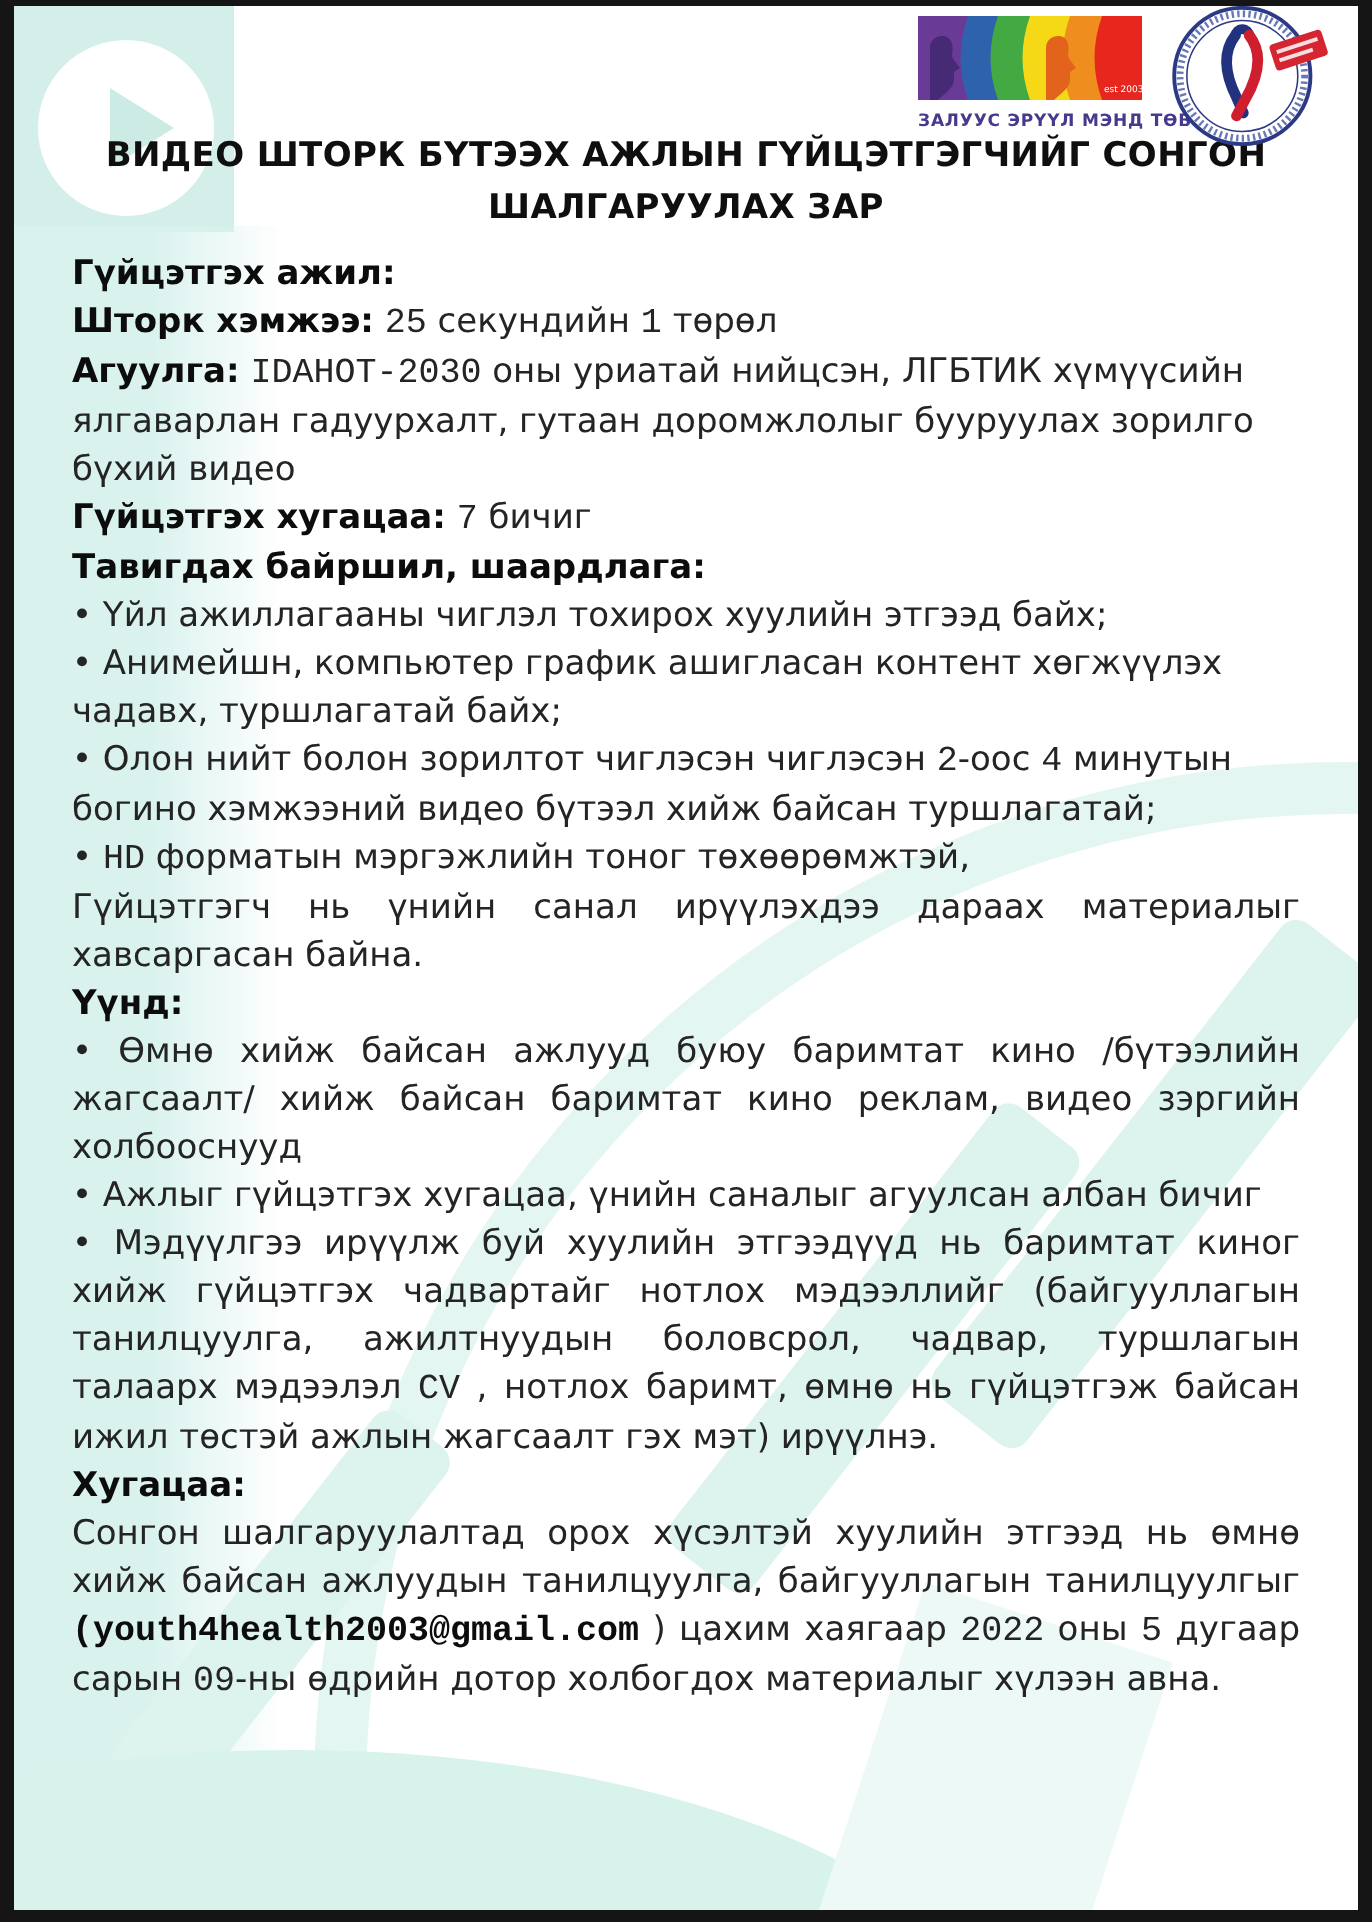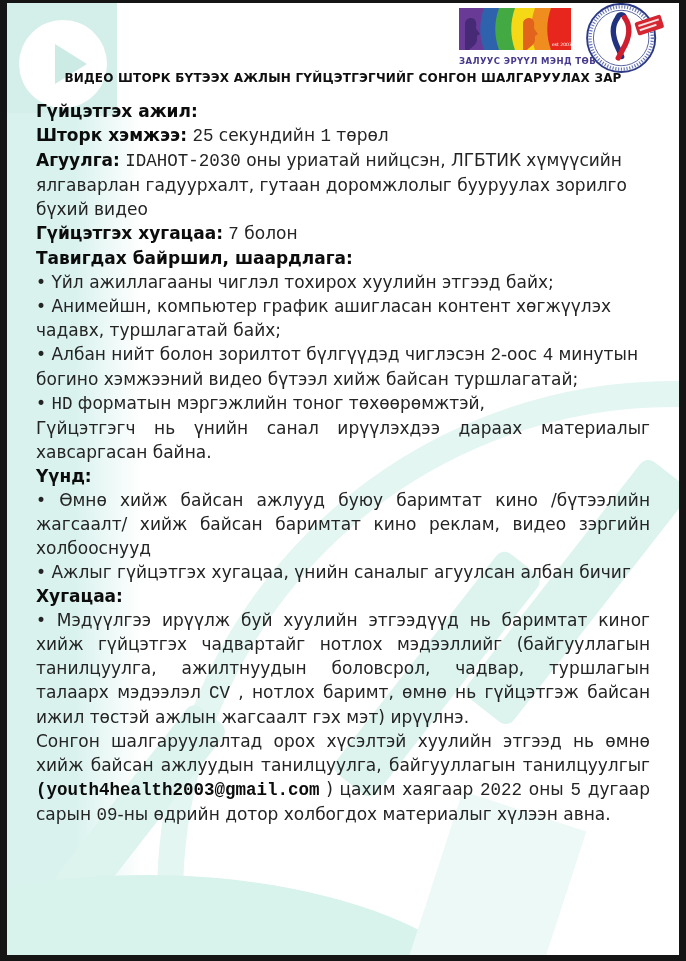--- a/index.html
+++ b/index.html
@@ -36,21 +36,21 @@
     background:#ecf9f6; transform:rotate(18deg); }
   
   .content { position:absolute; inset:0; z-index:2; }
   .logo-yhc { position:absolute; left:452px; top:5px; width:112px; }
   .logo-yhc .caption { width:112px; margin-top:2px; text-align:center;
     font-size:8.5px; font-weight:bold; letter-spacing:0.4px; color:#453a8c;
     font-family:"DejaVu Sans", sans-serif; white-space:nowrap; }
   .logo-seal { position:absolute; left:577px; top:-1px; width:86px; height:72px; }
   
   .title { margin:62px auto 0; max-width:600px; text-align:center;
-    font-size:12px; line-height:26px; font-weight:bold; color:#0f0f0f; letter-spacing:0.2px; }
+    font-size:17px; line-height:26px; font-weight:bold; color:#0f0f0f; letter-spacing:0.2px; }
   .body-text { margin:8px 29px 0 29px; font-size:17px; line-height:24px; color:#242424; }
   .blk { text-align:left; }
   .blk.justify { text-align:justify; }
   .bold { font-weight:bold; color:#0c0c0c;margin-top:24px; }
   .serif { font-family:Liberation Mono, monospace; font-size:103%; }
 </style>
 </head>
 <body>
 
 <div class="canvas">
@@ -101,29 +101,29 @@
         </g>
       </svg>
     </div>
 
     <h1 class="title">ВИДЕО ШТОРК БҮТЭЭХ АЖЛЫН ГҮЙЦЭТГЭГЧИЙГ СОНГОН ШАЛГАРУУЛАХ ЗАР</h1>
 
     <div class="body-text">
         <div class="blk "><span class="bold">Гүйцэтгэх ажил:</span></div>
         <div class="blk "><span class="bold">Шторк хэмжээ:</span><span> </span><span class="serif">25</span><span> секундийн </span><span class="serif">1</span><span> төрөл</span></div>
         <div class="blk "><span class="bold">Агуулга:</span><span> </span><span class="serif">IDAHOT-2030</span><span> оны уриатай нийцсэн, ЛГБТИК хүмүүсийн ялгаварлан гадуурхалт, гутаан доромжлолыг бууруулах зорилго бүхий видео</span></div>
-        <div class="blk "><span class="bold">Гүйцэтгэх хугацаа:</span><span> </span><span class="serif">7</span><span> болон</span></div>
+        <div class="blk "><span class="bold">Гүйцэтгэх хугацаа:</span><span> </span><span class="serif">7</span><span> бичиг</span></div>
         <div class="blk "><span class="bold">Тавигдах байршил, шаардлага:</span></div>
         <div class="blk "><span>• Үйл ажиллагааны чиглэл тохирох хуулийн этгээд байх;</span></div>
         <div class="blk "><span>• Анимейшн, компьютер график ашигласан контент хөгжүүлэх чадавх, туршлагатай байх;</span></div>
-        <div class="blk "><span>• Албан нийт болон зорилтот бүлгүүдэд чиглэсэн </span><span class="serif">2</span><span>-оос </span><span class="serif">4</span><span> минутын богино хэмжээний видео бүтээл хийж байсан туршлагатай;</span></div>
+        <div class="blk "><span>• Олон нийт болон зорилтот чиглэсэн чиглэсэн </span><span class="serif">2</span><span>-оос </span><span class="serif">4</span><span> минутын богино хэмжээний видео бүтээл хийж байсан туршлагатай;</span></div>
         <div class="blk "><span>• </span><span class="serif">HD</span><span> форматын мэргэжлийн тоног төхөөрөмжтэй,</span></div>
         <div class="blk justify"><span>Гүйцэтгэгч нь үнийн санал ирүүлэхдээ дараах материалыг хавсаргасан байна.</span></div>
         <div class="blk "><span class="bold">Үүнд:</span></div>
         <div class="blk justify"><span>• Өмнө хийж байсан ажлууд буюу баримтат кино /бүтээлийн жагсаалт/ хийж байсан баримтат кино реклам, видео зэргийн холбооснууд</span></div>
         <div class="blk "><span>• Ажлыг гүйцэтгэх хугацаа, үнийн саналыг агуулсан албан бичиг</span></div>
+        <div class="blk justify"><span>• Мэдүүлгээ ирүүлж буй хуулийн этгээдүүд нь баримтат киног хийж гүйцэтгэх чадвартайг нотлох мэдээллийг (байгууллагын танилцуулга, ажилтнуудын боловсрол, чадвар, туршлагын талаарх мэдээлэл </span><span class="serif">CV</span><span> , нотлох баримт, өмнө нь гүйцэтгэж байсан ижил төстэй ажлын жагсаалт гэх мэт) ирүүлнэ.</span></div>
         <div class="blk "><span class="bold">Хугацаа:</span></div>
-        <div class="blk justify"><span>• Мэдүүлгээ ирүүлж буй хуулийн этгээдүүд нь баримтат киног хийж гүйцэтгэх чадвартайг нотлох мэдээллийг (байгууллагын танилцуулга, ажилтнуудын боловсрол, чадвар, туршлагын талаарх мэдээлэл </span><span class="serif">CV</span><span> , нотлох баримт, өмнө нь гүйцэтгэж байсан ижил төстэй ажлын жагсаалт гэх мэт) ирүүлнэ.</span></div>
         <div class="blk justify"><span>Сонгон шалгаруулалтад орох хүсэлтэй хуулийн этгээд нь өмнө хийж байсан ажлуудын танилцуулга, байгууллагын танилцуулгыг </span><span class="bold serif">(youth4health2003@gmail.com</span><span> ) цахим хаягаар </span><span class="serif">2022</span><span> оны </span><span class="serif">5</span><span> дугаар сарын </span><span class="serif">09</span><span>-ны өдрийн дотор холбогдох материалыг хүлээн авна.</span></div>
       </div>
 
   </div>
 </div>
 
 </body></html>

